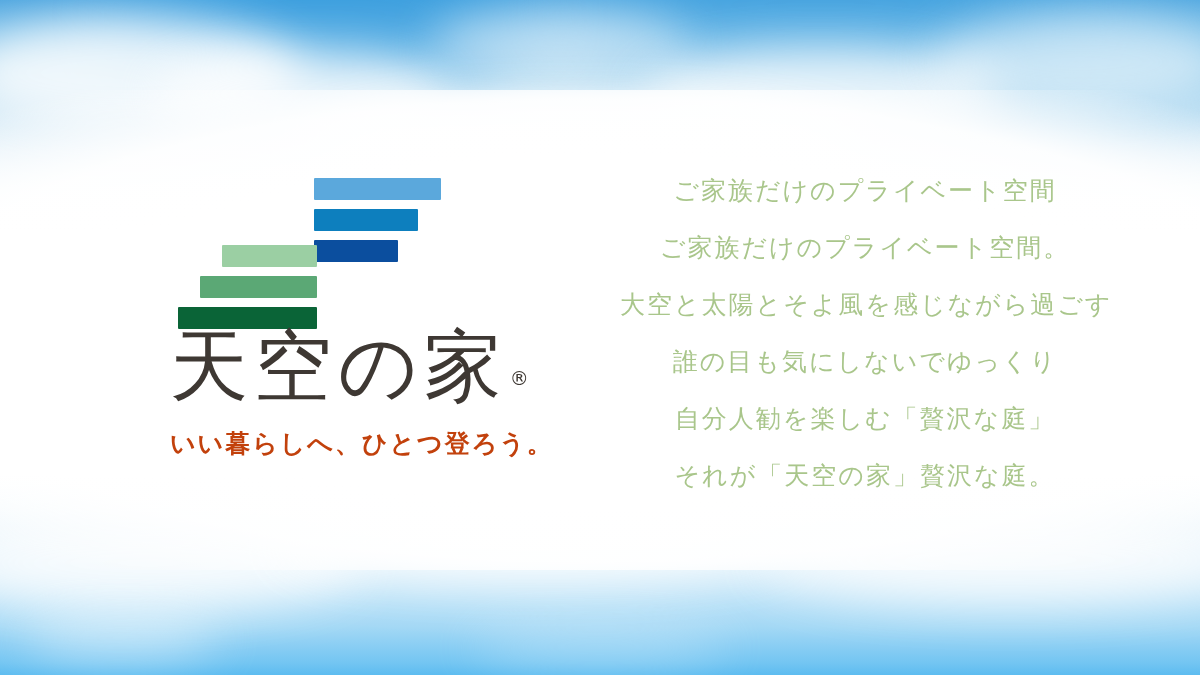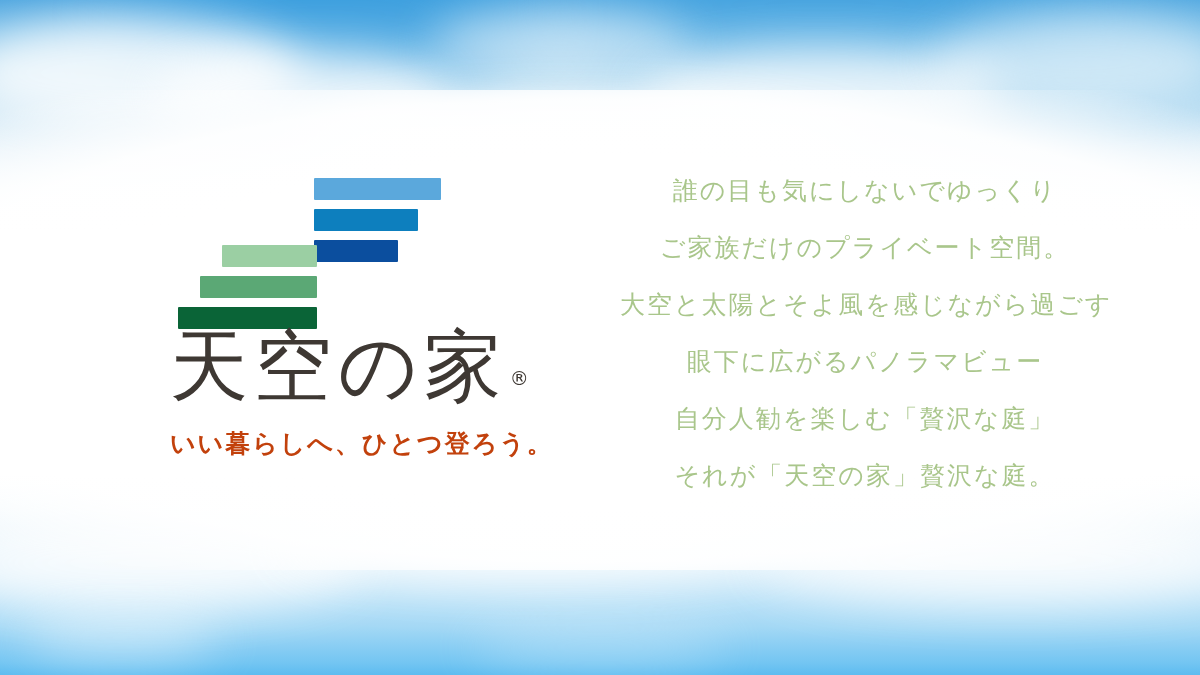--- a/index.html
+++ b/index.html
@@ -232,23 +232,23 @@
 
       <div class="wordmark">
         <span class="wordmark-text">天空の家</span><span class="reg-mark">®</span>
       </div>
 
       <div class="tagline">いい暮らしへ、ひとつ登ろう。</div>
 
     </div>
 
     <div class="copy-block" id="copy-block">
-        <div class="copy-line" style="color: rgb(169, 198, 139);">誰の目も気にしないでゆっくり</div>
+        <div class="copy-line" style="color: rgb(169, 198, 139);">ご家族だけのプライベート空間</div>
         <div class="copy-line" style="color: rgb(169, 198, 139);">ご家族だけのプライベート空間。</div>
         <div class="copy-line" style="color: rgb(169, 198, 139);">大空と太陽とそよ風を感じながら過ごす</div>
-        <div class="copy-line" style="color: rgb(169, 198, 139);">眼下に広がるパノラマビュー</div>
+        <div class="copy-line" style="color: rgb(169, 198, 139);">誰の目も気にしないでゆっくり</div>
         <div class="copy-line" style="color: rgb(169, 198, 139);">自分人勧を楽しむ「贅沢な庭」</div>
         <div class="copy-line" style="color: rgb(169, 198, 139);">それが「天空の家」贅沢な庭。</div>
       </div>
 
   </div>
 
 </div>
 
 </body></html>

